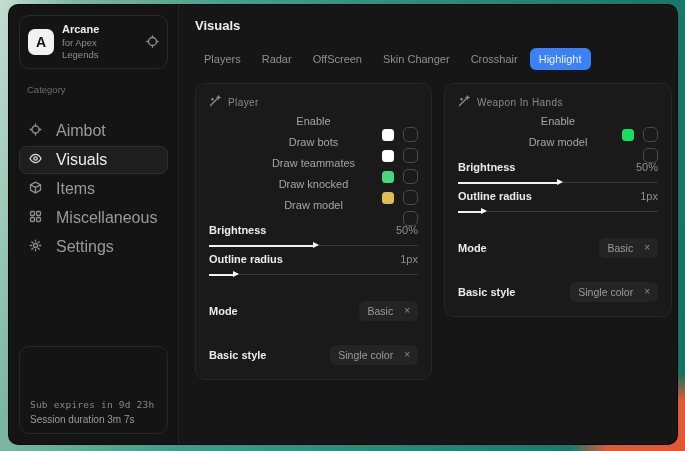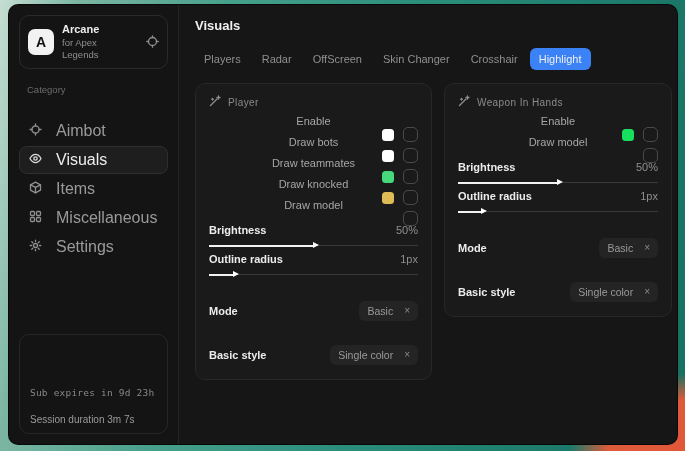--- a/index.html
+++ b/index.html
@@ -24,21 +24,21 @@
   .app-sub { font-size:9.5px; color:#8f8f8f; line-height:1.25; }
   .side-header .spacer { flex:1; }
   .icon-btn { color:#8a8a8a; display:flex; align-items:center; cursor:pointer; }
   .cat-label { margin:15px 8px 22px; font-size:9.5px; color:#6c6c6c; }
   .nav { display:flex; flex-direction:column; gap:1px; }
   .nav-item { height:28px; display:flex; align-items:center; gap:14px; padding:0 9px; color:#9a9a9a; font-size:16px; border:1px solid transparent; border-radius:8px; cursor:pointer; }
   .nav-item.active { background:#1e1e1e; border-color:#2f2f2f; color:#ececec; }
   .nav-item svg { flex:none; }
   .side-footer { position:absolute; left:10px; right:10px; bottom:10px; border:1px solid #272727; border-radius:10px; padding:8px 10px; }
   .sub-line { font-family:"DejaVu Sans Mono", monospace; font-size:9.5px; color:#878787; letter-spacing:.2px;margin-top:44px; }
-  .sess-line { margin-top:16px; font-size:10px; color:#9a9a9a; }
+  .sess-line { margin-top:4px; font-size:10px; color:#9a9a9a; }
   
   .main { flex:1; background:#161616; padding:13px 16px; }
   .page-title { font-size:13px; font-weight:bold; color:#f0f0f0; }
   .tabs { margin-top:15px; display:flex; gap:3px; }
   .tab { padding:5px 9px; font-size:11px; color:#8f8f8f; border-radius:6px; cursor:pointer; white-space:nowrap; }
   .tab.active { background:#3b82f6; color:#f0f0f0; }
   .panels { margin-top:13px; display:flex; gap:12px; align-items:flex-start; }
   .panel { background:#1a1a1a; border:1px solid #272727; border-radius:10px; padding:11px 13px 13px; }
   .panel.p1 { width:237px; }
   .panel.p2 { width:228px; }

